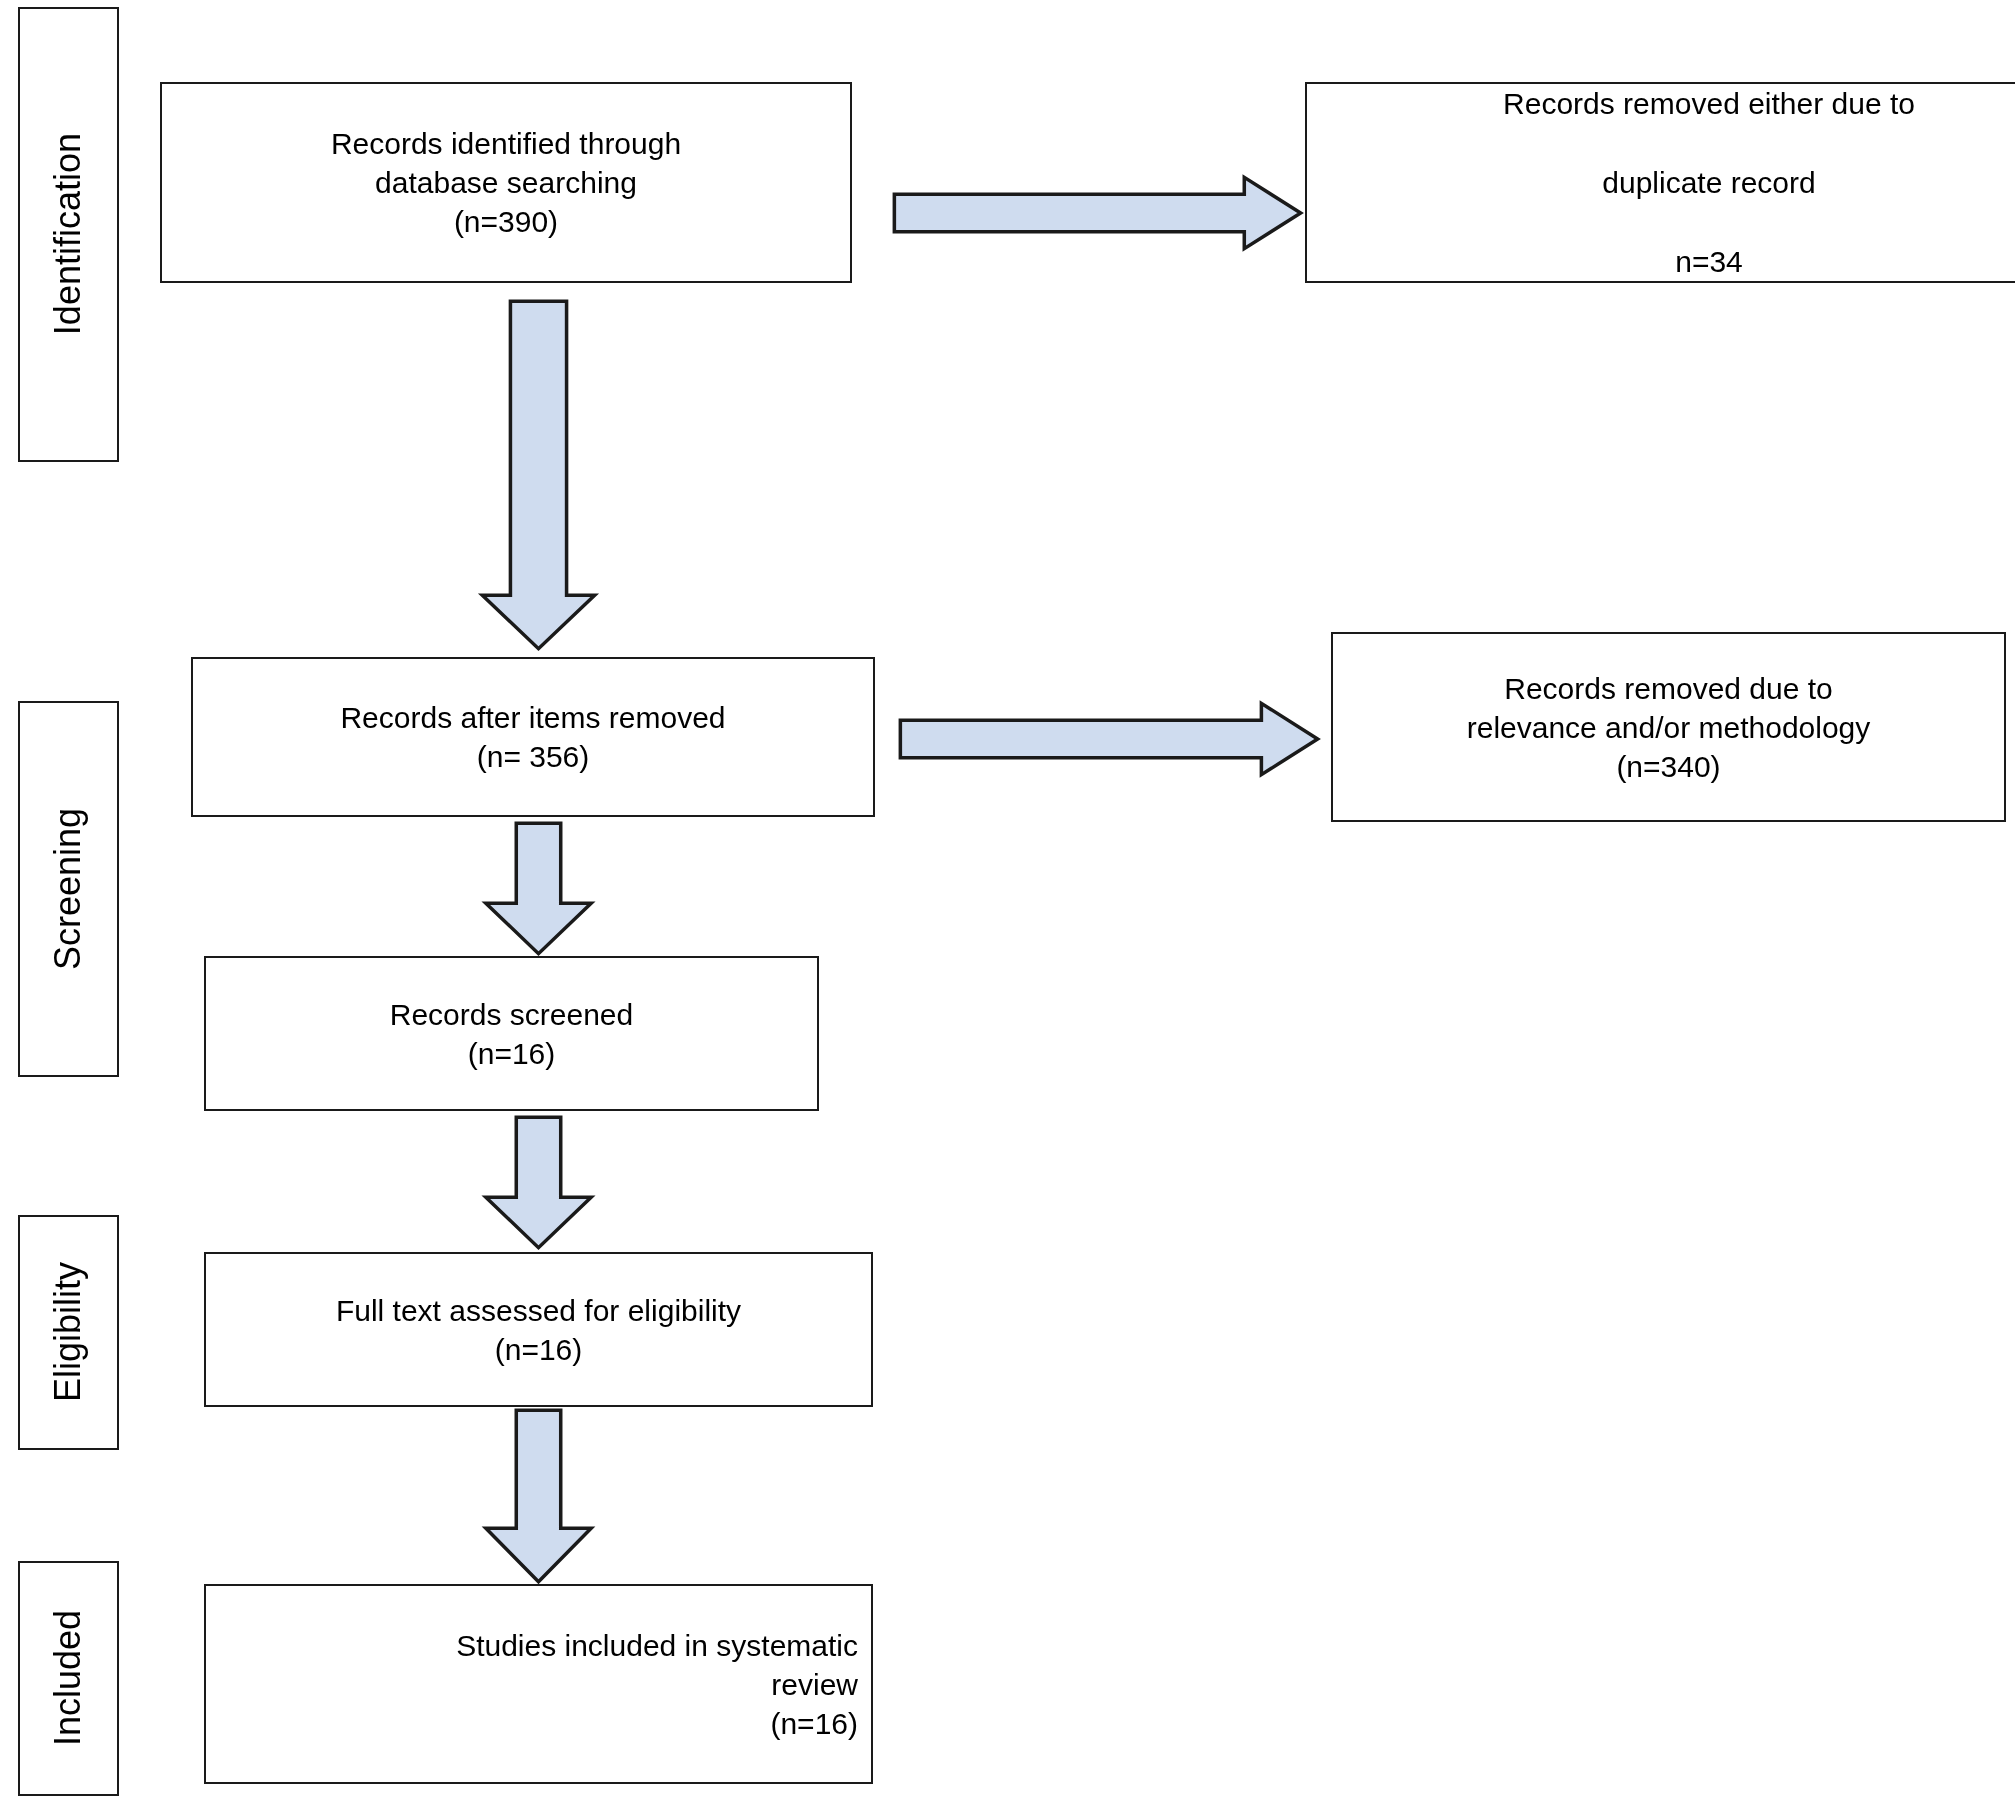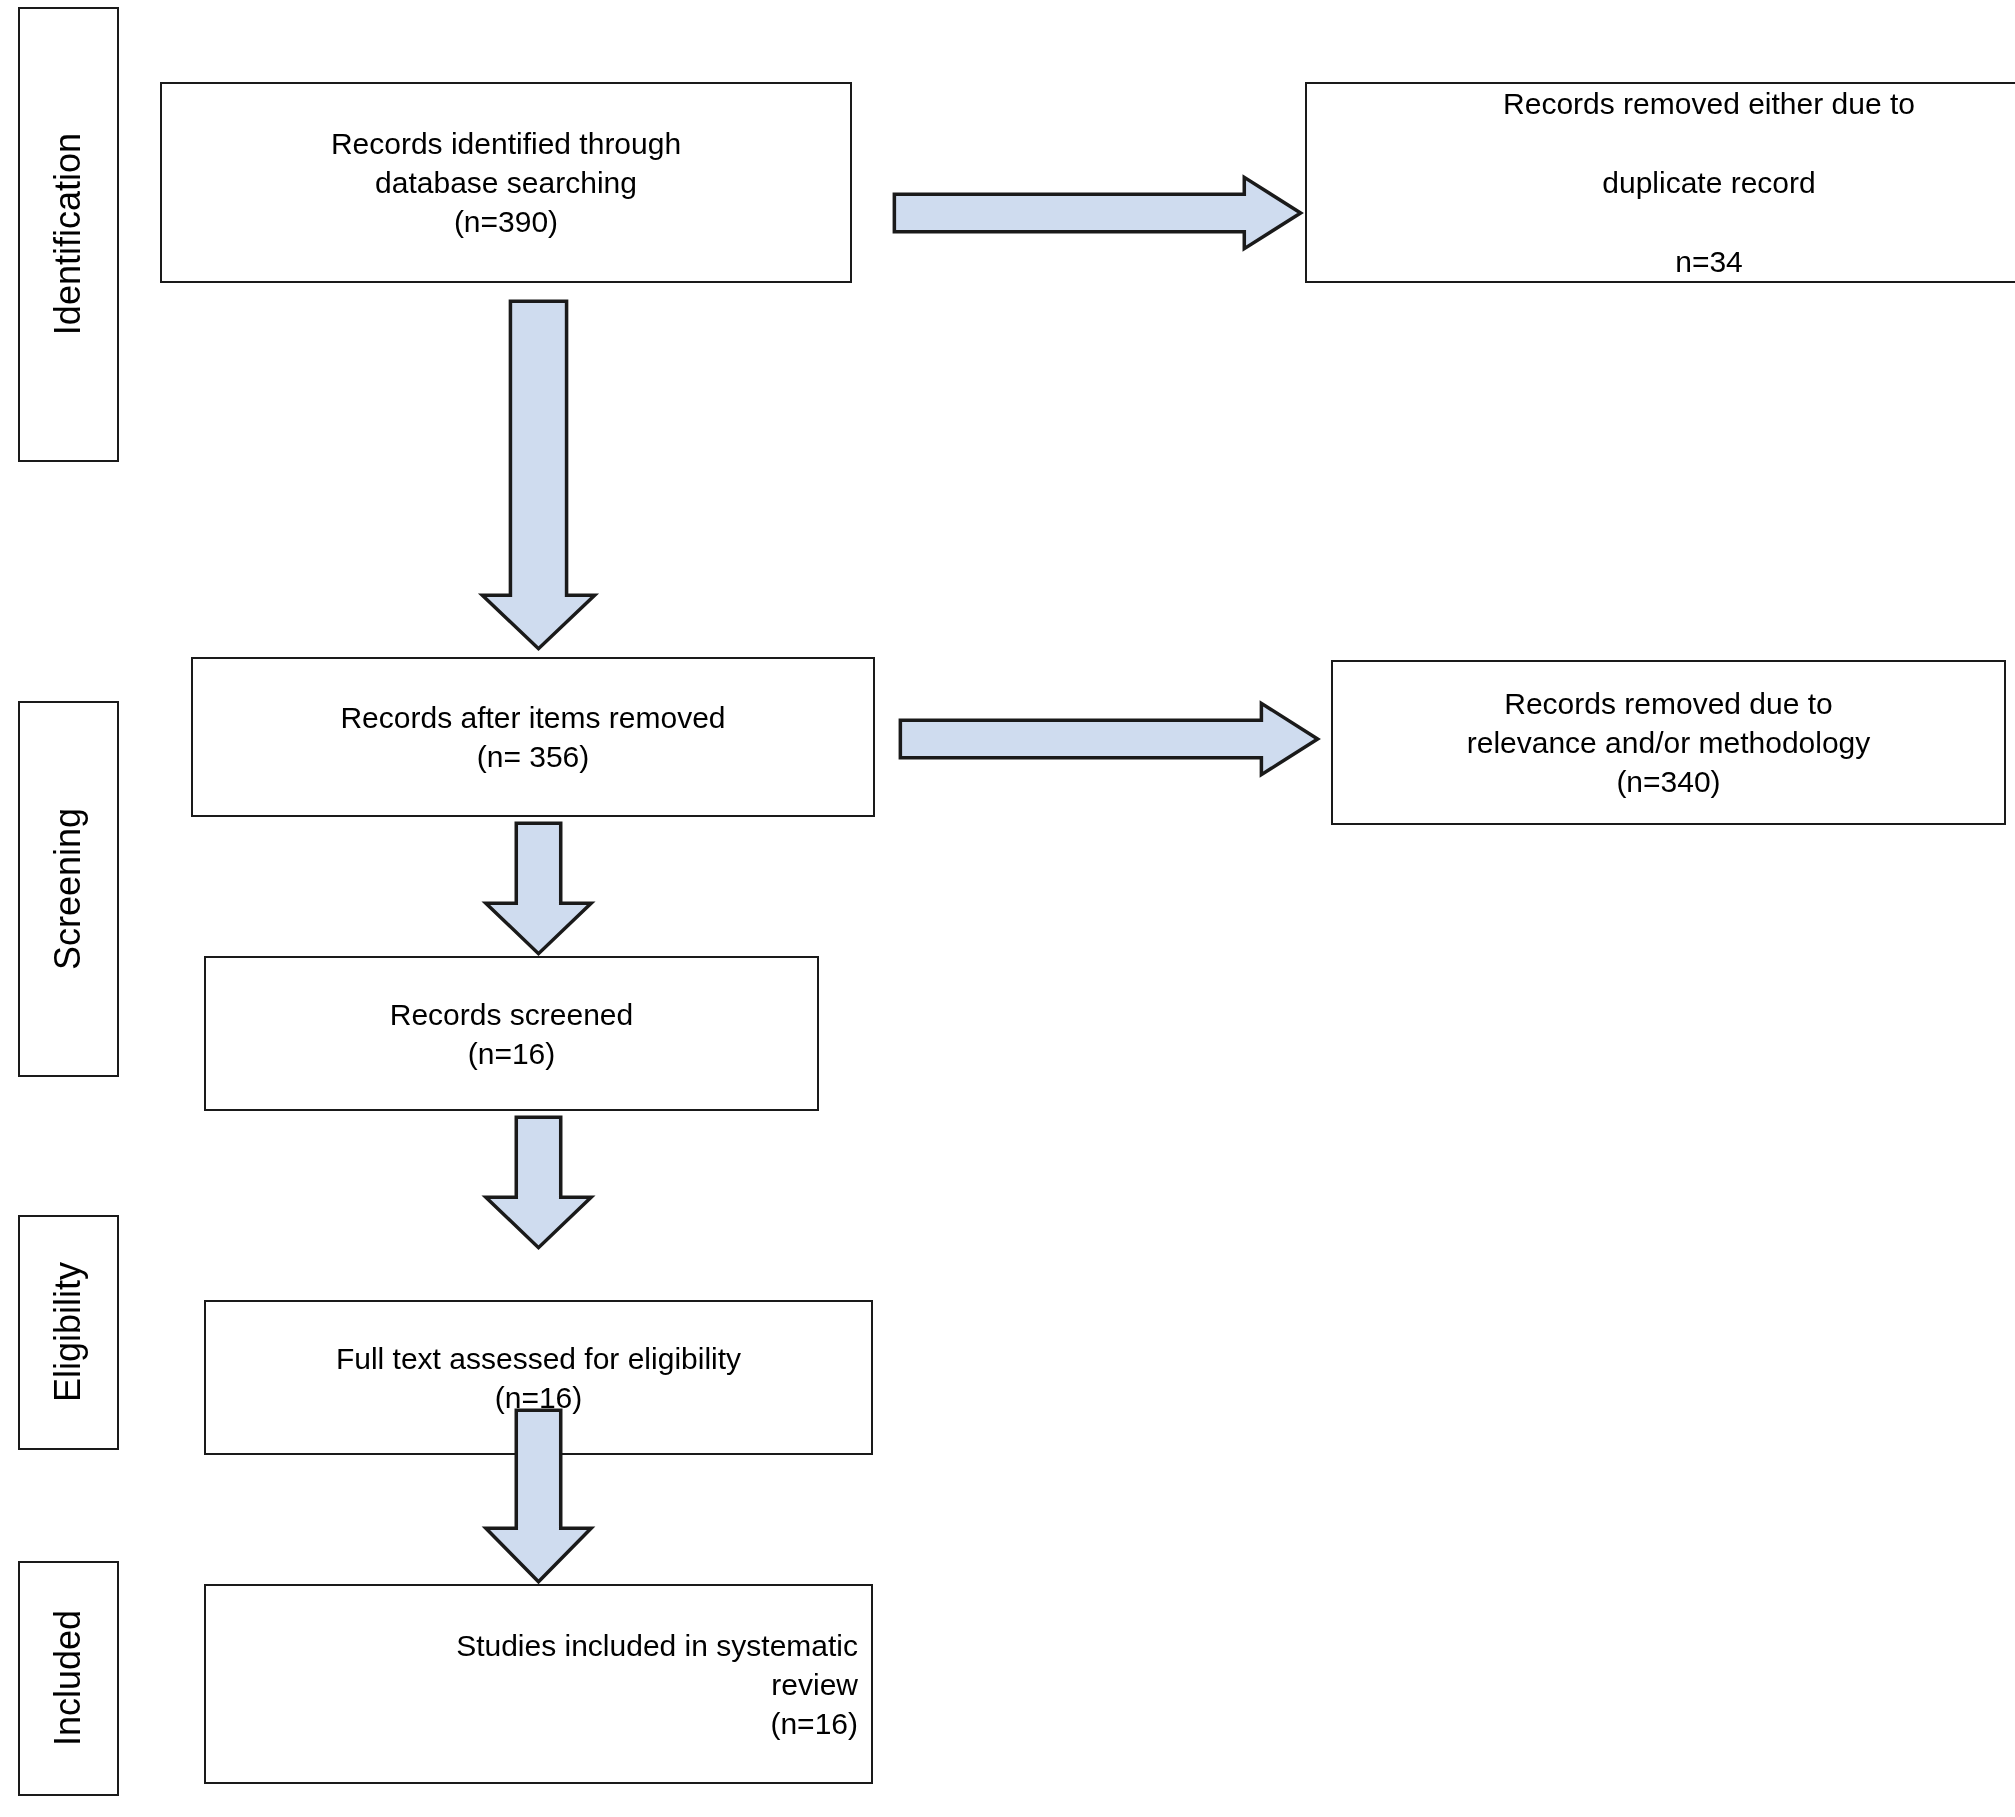--- a/index.html
+++ b/index.html
@@ -126,21 +126,21 @@
     <div class="box-line">Records after items removed</div>
     <div class="box-line">(n= 356)</div>
   </div>
 
   <div class="arrow" style="left:898px; top:701px; width:422px; height:76px;">
     <svg viewBox="0 0 720 130" preserveAspectRatio="none">
       <polygon class="arrow-shape" points="4,33 620,33 620,4 716,65 620,126 620,97 4,97"></polygon>
     </svg>
   </div>
 
-  <div class="flow-box" style="left:1331px; top:660px; width:675px; height:165px;">
+  <div class="flow-box" style="left:1331px; top:632px; width:675px; height:190px;">
     <div class="box-line">Records removed due to</div>
     <div class="box-line">relevance and/or methodology</div>
     <div class="box-line">(n=340)</div>
   </div>
 
   <div class="arrow" style="left:480px; top:821px; width:117px; height:135px;">
     <svg viewBox="0 0 200 230" preserveAspectRatio="none">
       <polygon class="arrow-shape" points="62,4 138,4 138,140 190,140 100,226 10,140 62,140"></polygon>
     </svg>
   </div>
@@ -149,21 +149,21 @@
     <div class="box-line">Records screened</div>
     <div class="box-line">(n=16)</div>
   </div>
 
   <div class="arrow" style="left:480px; top:1115px; width:117px; height:135px;">
     <svg viewBox="0 0 200 230" preserveAspectRatio="none">
       <polygon class="arrow-shape" points="62,4 138,4 138,140 190,140 100,226 10,140 62,140"></polygon>
     </svg>
   </div>
 
-  <div class="flow-box" style="left:204px; top:1252px; width:669px; height:155px;margin-top:48px;">
+  <div class="flow-box" style="left:204px; top:1252px; width:669px; height:155px;">
     <div class="box-line">Full text assessed for eligibility</div>
     <div class="box-line">(n=16)</div>
   </div>
 
   <div class="arrow" style="left:480px; top:1408px; width:117px; height:176px;">
     <svg viewBox="0 0 200 300" preserveAspectRatio="none">
       <polygon class="arrow-shape" points="62,4 138,4 138,205 190,205 100,296 10,205 62,205"></polygon>
     </svg>
   </div>
 

